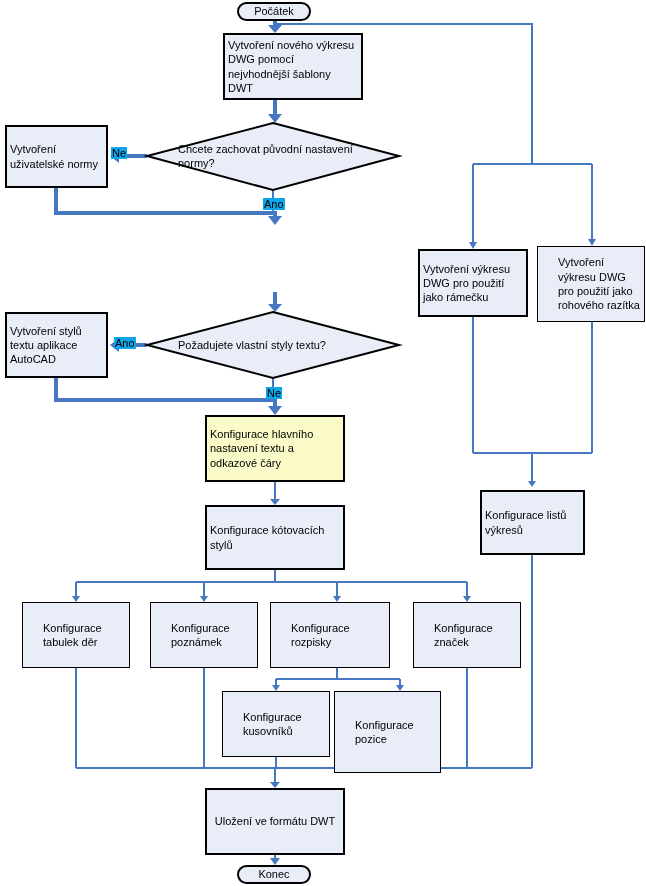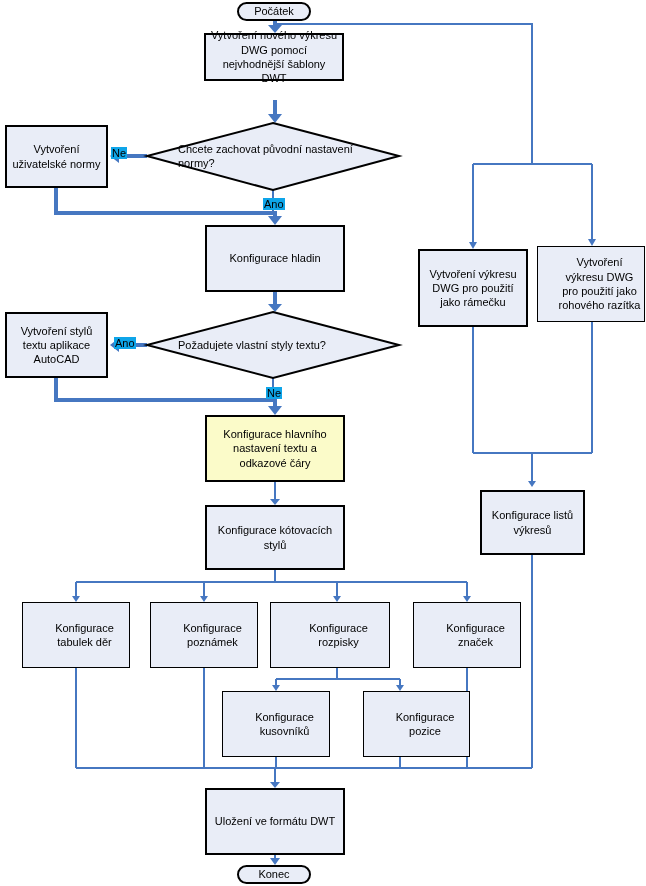--- a/index.html
+++ b/index.html
@@ -1,20 +1,20 @@
 <!DOCTYPE html>
 <html><head>
 <meta charset="utf-8">
 <style>
   html,body { margin:0; padding:0; background:#fff; }
   .canvas { position:relative; width:646px; height:886px; background:#fff; overflow:hidden;
             font-family:"Liberation Sans", sans-serif; }
   .canvas svg { position:absolute; left:0; top:0; }
   .node { position:absolute; box-sizing:border-box; background:#E9EDF7; border:2px solid #000;
-          display:flex; align-items:center; justify-content:center; text-align:center;
+          display:flex; align-items:center; justify-content:center; text-align:left;
           font:11px/1.3 "Liberation Sans", sans-serif; color:#000; padding:1px 3px; }
   .thin { border-width:1px;padding-left:20px; }
   .term { border-radius:10px; padding-top:0; }
   .highlight { background:#FBFBC9; }
   .dtext { position:absolute; text-align:left; font:11px/1.25 "Liberation Sans", sans-serif;
            color:#000; }
   .elabel { position:absolute; font:11px/1.1 "Liberation Sans", sans-serif; color:#000;
             background:#0ea5e9; padding:0 1px; }
 </style>
 </head>
@@ -97,42 +97,41 @@
 
     <g stroke="#000" stroke-width="2" fill="#E9EDF7">
       <polygon points="273,123 399,156 273,190 147,156"></polygon>
       <polygon points="273,312 399,345 273,378 147,345"></polygon>
     </g>
   </svg>
 
   <div class="node term" style="left:237px;top:2px;width:74px;height:19px">Počátek</div>
   <div class="node term" style="left:237px;top:865px;width:74px;height:19px">Konec</div>
 
-  <div class="node" style="left:204px;top:33px;width:140px;height:48px">Vytvoření nového výkresu DWG pomocí nejvhodnější šablony DWT</div>
-  <div class="node" style="left:205px;top:225px;width:140px;height:67px">Konfigurace hladin</div>
+  <div class="node" style="left:223px;top:33px;width:140px;height:67px">Vytvoření nového výkresu DWG pomocí nejvhodnější šablony DWT</div>
   <div class="node highlight" style="left:205px;top:415px;width:140px;height:67px">Konfigurace hlavního nastavení textu a odkazové čáry</div>
   <div class="node" style="left:205px;top:505px;width:140px;height:65px">Konfigurace kótovacích stylů</div>
   <div class="node" style="left:205px;top:788px;width:140px;height:67px">Uložení ve formátu DWT</div>
 
   <div class="dtext" style="left:178px;top:143px;width:190px">Chcete zachovat původní nastavení normy?</div>
   <div class="dtext" style="left:178px;top:339px;width:190px">Požadujete vlastní styly textu?</div>
 
   <div class="node" style="left:5px;top:125px;width:103px;height:63px">Vytvoření uživatelské normy</div>
   <div class="node" style="left:5px;top:312px;width:103px;height:66px">Vytvoření stylů textu aplikace AutoCAD</div>
 
-  <div class="node" style="left:418px;top:249px;width:110px;height:78px">Vytvoření výkresu DWG pro použití jako rámečku</div>
+  <div class="node" style="left:418px;top:249px;width:110px;height:68px">Vytvoření výkresu DWG pro použití jako rámečku</div>
   <div class="node thin" style="left:537px;top:246px;width:108px;height:76px">Vytvoření výkresu DWG pro použití jako rohového razítka</div>
   <div class="node thin" style="left:22px;top:602px;width:108px;height:66px">Konfigurace tabulek děr</div>
 
   <div class="node" style="left:480px;top:490px;width:105px;height:65px">Konfigurace listů výkresů</div>
   <div class="node thin" style="left:150px;top:602px;width:108px;height:66px">Konfigurace poznámek</div>
   <div class="node thin" style="left:270px;top:602px;width:120px;height:66px">Konfigurace rozpisky</div>
   <div class="node thin" style="left:413px;top:602px;width:108px;height:66px">Konfigurace značek</div>
 
   <div class="node thin" style="left:222px;top:691px;width:108px;height:66px">Konfigurace kusovníků</div>
-  <div class="node thin" style="left:363px;top:691px;width:107px;height:66px">Konfigurace pozice</div>
+  <div class="node thin" style="left:334px;top:691px;width:107px;height:82px">Konfigurace pozice</div>
 
   <div class="elabel" style="left:111px;top:147px">Ne</div>
   <div class="elabel" style="left:263px;top:198px">Ano</div>
   <div class="elabel" style="left:114px;top:337px">Ano</div>
   <div class="elabel" style="left:266px;top:387px">Ne</div>
 
 </div>
 
 </body></html>

